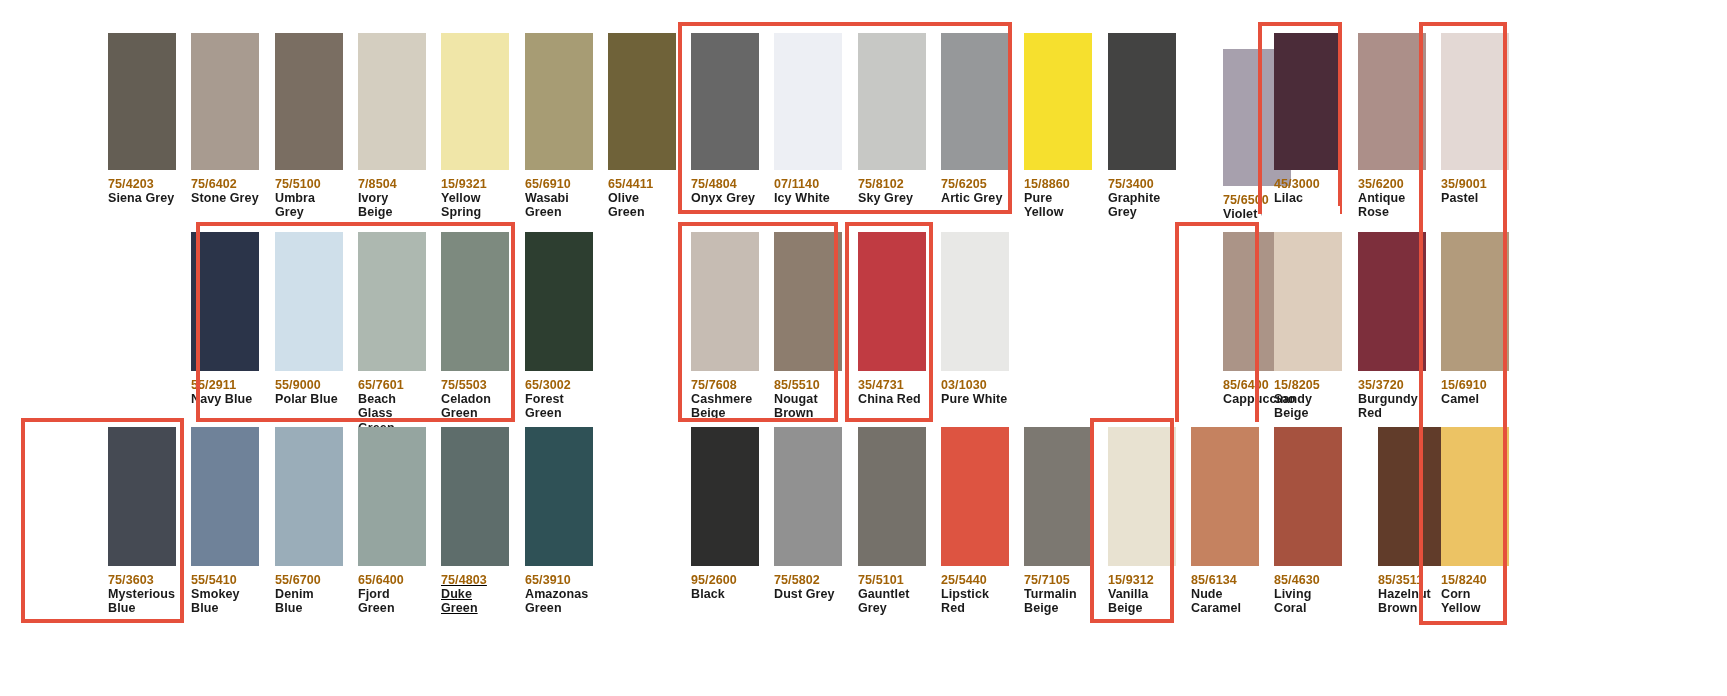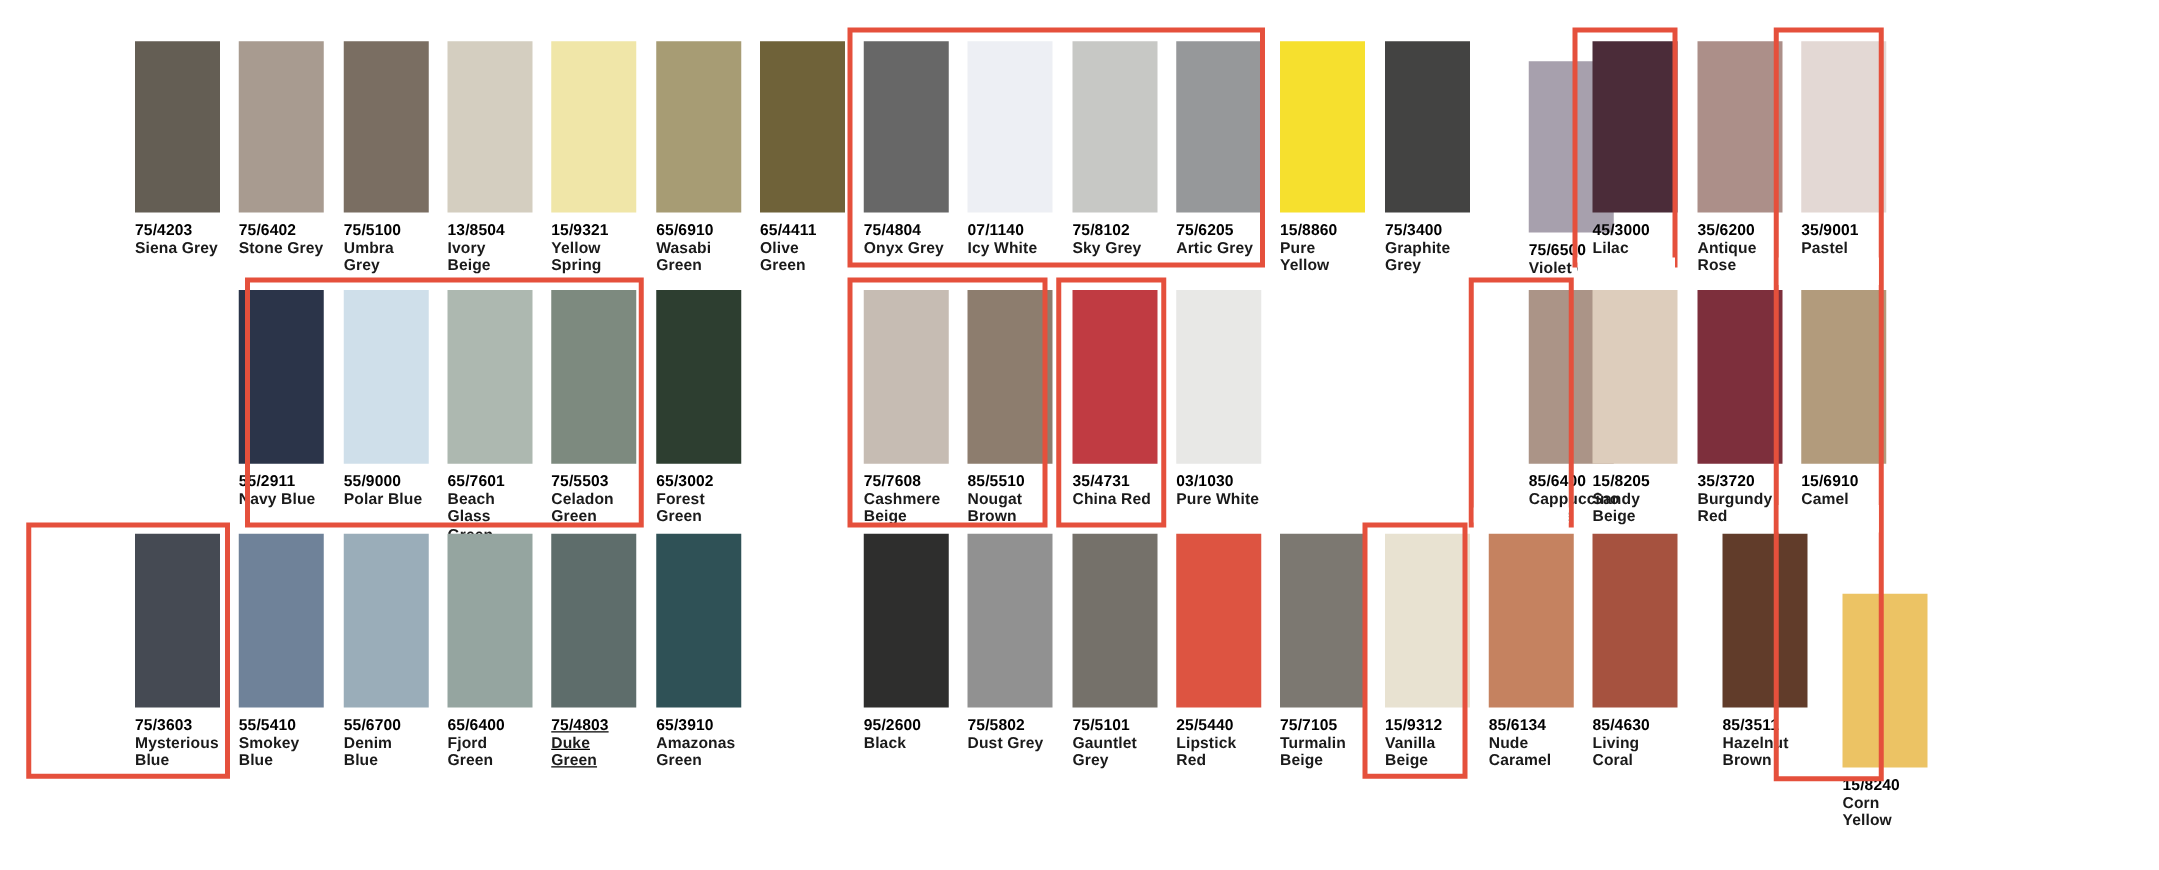--- a/index.html
+++ b/index.html
@@ -20,21 +20,21 @@
     position:absolute;
     width:68px;
   }
   .swatch .chip{
     width:68px;
     display:block;
   }
   .swatch .code{
     font-size:12.5px;
     font-weight:bold;
-    color:#000000;
+    color:#a16207;
     letter-spacing:0.1px;
     line-height:14.2px;
     margin-top:7px;
     white-space:nowrap;
   }
   .swatch .cname{
     font-size:12.5px;
     font-weight:bold;
     color:#1a1a1a;
     letter-spacing:0.1px;
@@ -70,21 +70,21 @@
         <div class="code">75/6402</div>
         <div class="cname">Stone Grey</div>
       </div>
       <div class="swatch" style="left: 275px; top: 33px;">
         <div class="chip" style="height: 137px; background: rgb(122, 110, 98);"></div>
         <div class="code">75/5100</div>
         <div class="cname">Umbra Grey</div>
       </div>
       <div class="swatch" style="left: 358px; top: 33px;">
         <div class="chip" style="height: 137px; background: rgb(212, 206, 192);"></div>
-        <div class="code">13/8504</div>
+        <div class="code">7/8504</div>
         <div class="cname">Ivory Beige</div>
       </div>
       <div class="swatch" style="left: 441px; top: 33px;">
         <div class="chip" style="height: 137px; background: rgb(240, 230, 168);"></div>
         <div class="code">15/9321</div>
         <div class="cname">Yellow
 Spring</div>
       </div>
       <div class="swatch" style="left: 525px; top: 33px;">
         <div class="chip" style="height: 137px; background: rgb(167, 156, 116);"></div>
@@ -299,21 +299,21 @@
         <div class="chip" style="height: 139px; background: rgb(166, 82, 63);"></div>
         <div class="code">85/4630</div>
         <div class="cname">Living Coral</div>
       </div>
       <div class="swatch" style="left: 1358px; top: 427px; padding-left: 20px;">
         <div class="chip" style="height: 139px; background: rgb(97, 60, 42);"></div>
         <div class="code">85/3511</div>
         <div class="cname">Hazelnut
 Brown</div>
       </div>
-      <div class="swatch" style="left: 1474px; top: 427px; margin-top: 48px;">
+      <div class="swatch" style="left: 1441px; top: 427px;">
         <div class="chip" style="height: 139px; background: rgb(236, 195, 100);"></div>
         <div class="code">15/8240</div>
         <div class="cname">Corn Yellow</div>
       </div>
     </div>
   <div id="highlight-layer">
       <div class="hl" style="left: 678px; top: 22px; width: 334px; height: 192px;"></div>
       <div class="hl" style="left: 1258px; top: 22px; width: 84px; height: 192px;"></div>
       <div class="hl" style="left: 1419px; top: 22px; width: 88px; height: 603px;"></div>
       <div class="hl" style="left: 196px; top: 222px; width: 319px; height: 200px;"></div>

